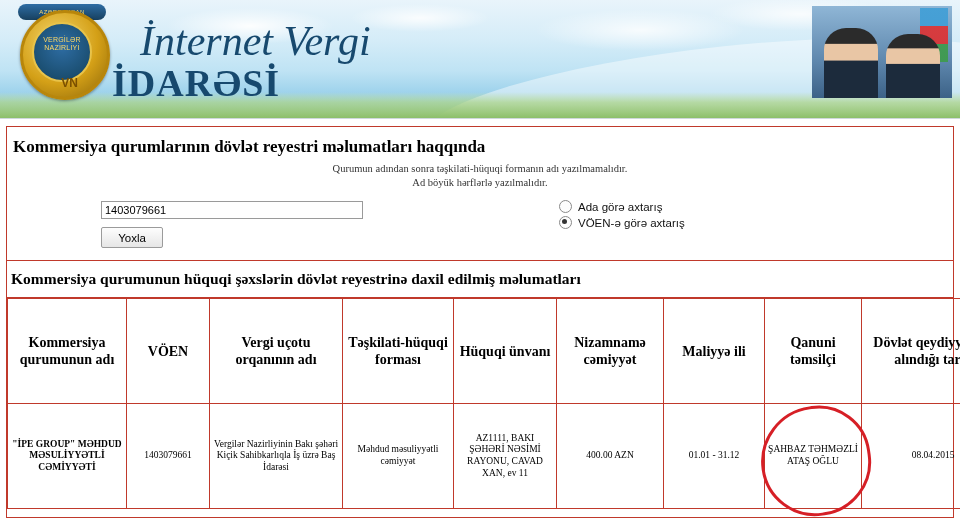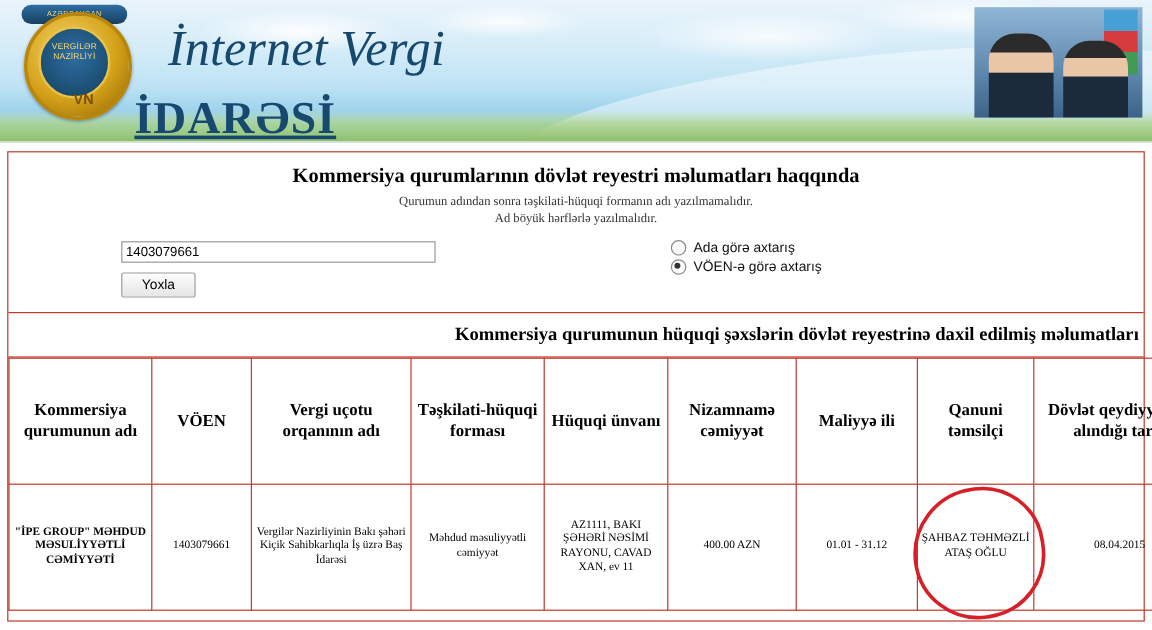--- a/index.html
+++ b/index.html
@@ -113,22 +113,21 @@
     font-family: "Liberation Serif", serif;
     color: #17496e;
     margin-left: 28px;
   }
   .site-title .l2 {
     font-size: 38px;
     font-weight: bold;
     font-family: "Liberation Serif", serif;
     color: #17496e;
     letter-spacing: 1px;
-    margin-top: 18px;
-    text-decoration: underline;
+    margin-top: 2px;
   }
   .photo {
     position: absolute;
     right: 8px; top: 6px;
     width: 140px; height: 92px;
     background: linear-gradient(to bottom, #8fb6d6 0%, #5e87ad 60%, #3c6287 100%);
     overflow: hidden;
   }
   .photo .p-flag {
     position: absolute; right: 4px; top: 2px; width: 28px; height: 54px;
@@ -155,21 +154,20 @@
     background: #ffffff;
     padding: 0;
   }
 
   .search-panel {
     border-bottom: 1px solid #c0392b;
     padding: 10px 6px 12px 6px;
     box-sizing: border-box;
   }
   .panel-title {
-    text-align: center;
     font-size: 17px;
     font-weight: bold;
     color: #000;
     margin-bottom: 5px;
   }
   .panel-note {
     text-align: center;
     font-size: 10.5px;
     color: #333;
     line-height: 1.35;
@@ -231,21 +229,21 @@
     height: 21px;
     font-size: 11.5px;
     font-family: Liberation Sans, sans-serif;
     background: linear-gradient(to bottom, #fdfdfd, #e6e6e6);
     border: 1px solid #9b9b9b;
     border-radius: 2px;
     cursor: pointer;
   }
 
   .results-title {
-    text-align: right;
+    text-align: left;
     font-size: 15.5px;
     font-weight: bold;
     padding: 9px 4px 9px 4px;
     border-bottom: 1px solid #c0392b;
   }
 
   table.reg {
     width: 100%;
     border-collapse: collapse;
     table-layout: fixed;

